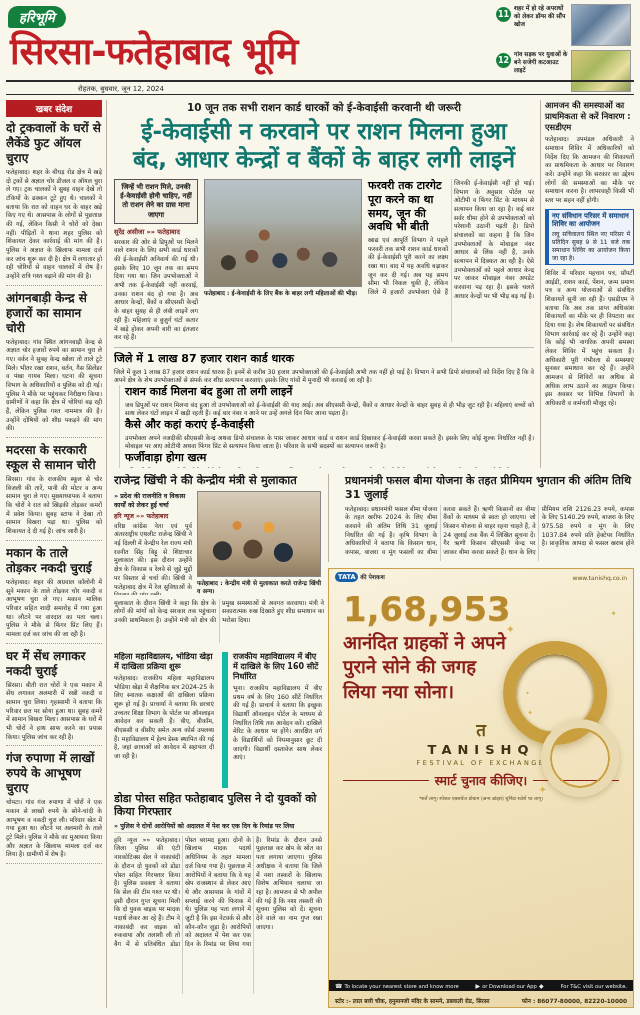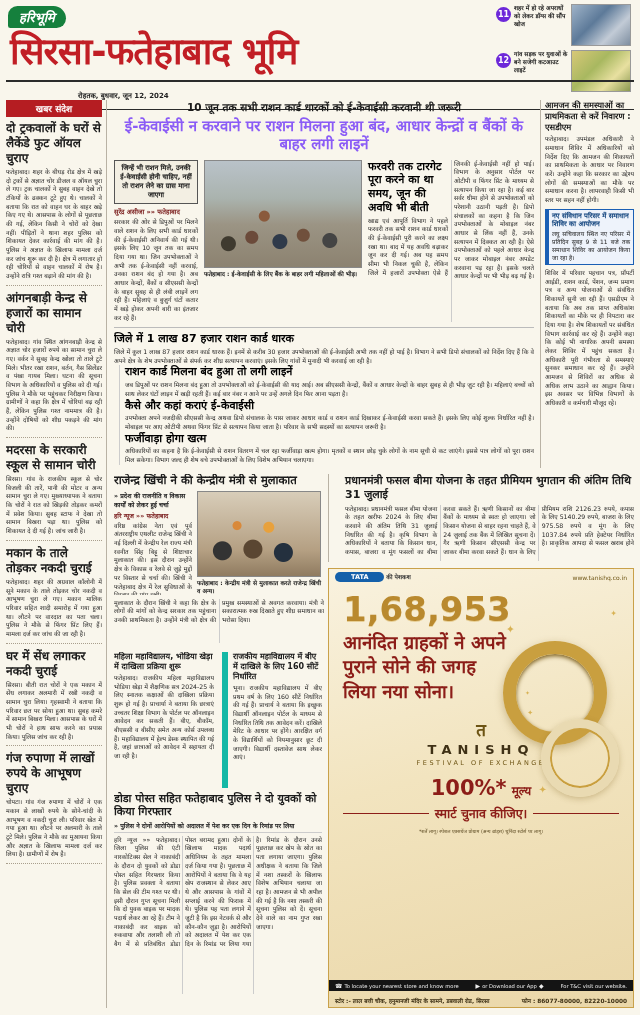--- a/index.html
+++ b/index.html
@@ -6,45 +6,45 @@
   .page{position:relative;width:640px;height:1015px;background:#f9f6ec;margin:0 auto;
         font-family:"DejaVu Sans","Liberation Sans",sans-serif;color:#1b1b1b;overflow:hidden;}
   
   .masthead{position:absolute;left:6px;top:4px;right:6px;height:74px;}
   .logo{position:absolute;left:2px;top:2px;background:#15803d;color:#fff;font-style:italic;
         font-weight:bold;font-size:13px;padding:2px 11px;border-radius:12px 16px 12px 3px;}
   .title{position:absolute;left:4px;top:20px;color:#c11e25;font-size:37px;font-weight:800;
          white-space:nowrap;letter-spacing:-1px;}
   .briefs{position:absolute;right:0;top:0;width:138px;}
   .brief{display:flex;gap:3px;align-items:flex-start;margin-bottom:4px;}
-  .bnum{width:15px;height:15px;border-radius:50%;background:#6d28d9;color:#fff;font-size:8px;
+  .bnum{width:15px;height:15px;border-radius:50%;background:#15803d;color:#fff;font-size:8px;
         font-weight:bold;display:flex;align-items:center;justify-content:center;flex:0 0 15px;margin-top:3px;}
   .btxt{font-size:6px;font-weight:bold;line-height:1.3;width:54px;}
   .bimg{width:58px;height:40px;border:1px solid #999;flex:0 0 58px;}
   .th1{background:linear-gradient(135deg,#9fb3c8,#5d7a99 40%,#c2cbd6 70%,#7e8ea0);}
   .th2{background:linear-gradient(135deg,#d8c878,#a8b860 40%,#e8e0a0 70%,#8a9850);}
   
-  .datebar{position:absolute;left:6px;top:80px;right:6px;height:30px;border-top:2.5px solid #2b2b2b;
+  .datebar{position:absolute;left:6px;top:80px;right:6px;height:15px;border-top:2.5px solid #2b2b2b;
            border-bottom:1px solid #2b2b2b;font-size:7px;display:flex;align-items:center;
-           padding-left:72px;color:#222;box-sizing:border-box;font-weight:bold;}
+           padding-left:72px;color:#222;box-sizing:border-box;}
   
   .t6{font-size:6.2px;line-height:1.4;text-align:justify;margin:0;color:#1d1d1d;}
   .subh{font-size:11px;font-weight:bold;line-height:1.25;margin:0 0 2px;color:#000;}
   .capt{font-size:6px;font-weight:bold;line-height:1.3;margin-top:2px;text-align:justify;}
   
   .digest{position:absolute;left:6px;top:100px;width:101px;height:908px;overflow:hidden;
           border-right:1px solid #b9b2a4;padding-right:4px;box-sizing:border-box;}
   .digest-h{background:#b51d22;color:#fff;text-align:center;font-weight:bold;font-size:9px;
             padding:2px 16px;margin-bottom:4px;}
   .ditem{margin-bottom:5px;border-bottom:1px dotted #a99f8d;padding-bottom:4px;}
   .ditem h4{margin:0 0 2px;font-size:12px;line-height:1.25;}
   
   .lead{position:absolute;left:114px;top:100px;width:420px;height:368px;overflow:hidden;}
   .kicker{text-align:center;font-size:10.5px;font-weight:bold;margin:0 0 3px;}
-  .lead-head{margin:0 8px 6px;font-size:15px;line-height:1.22;text-align:center;color:#8b5cf6;font-weight:800;}
+  .lead-head{margin:0 8px 6px;font-size:23px;line-height:1.22;text-align:center;color:#0f766e;font-weight:800;}
   .lead-top{display:flex;gap:6px;}
   .lead-left{width:84px;flex:0 0 84px;}
   .hl-box{border:1.5px solid #555;padding:3px;font-size:6.8px;font-weight:bold;line-height:1.35;
           text-align:center;margin-bottom:3px;background:#f3efe3;}
   .byline{font-size:6.5px;font-weight:bold;color:#7a1d1d;margin-bottom:2px;}
   .lead-photo-wrap{width:158px;flex:0 0 158px;}
   .lead-photo{width:158px;height:108px;border:1px solid #888;box-sizing:border-box;
     background:
       radial-gradient(circle at 15% 78%, #3f3a2f 7px, transparent 8px),
       radial-gradient(circle at 30% 72%, #6b4a3a 6px, transparent 7px),
@@ -93,21 +93,21 @@
   .college h4,.baseats h4{font-size:8px;margin:0 0 2px;line-height:1.25;}
   
   .police{position:absolute;left:114px;top:792px;width:208px;height:216px;overflow:hidden;}
   .police h3{font-size:11px;margin:0 0 2px;line-height:1.22;}
   .p-bullet{font-size:6.3px;font-weight:bold;margin:0 0 3px;color:#222;border-bottom:1px solid #ccc;padding-bottom:2px;}
   .police-body{column-count:3;column-gap:5px;column-rule:1px solid #ccc;height:158px;overflow:hidden;}
   
   .ad{position:absolute;left:328px;top:568px;width:306px;height:440px;border:1px solid #c9a14a;
       background:linear-gradient(165deg,#f9f2df,#f2e4bf 45%,#ead7a9);box-sizing:border-box;overflow:hidden;}
   .ad-top{display:flex;justify-content:space-between;align-items:center;padding:4px 6px;font-size:6px;color:#444;}
-  .tata{background:#1460aa;color:#fff;font-weight:bold;border-radius:8px;padding:1px 16px;font-size:6.5px;}
+  .tata{background:#1460aa;color:#fff;font-weight:bold;border-radius:8px;padding:1px 3px;font-size:6.5px;}
   .presenter{font-weight:bold;color:#333;}
   .website{color:#6d5414;}
   .ad-num{font-size:34px;font-weight:bold;color:#b9892e;margin:4px 0 2px 14px;text-shadow:0 1px 0 #e7cf96;}
   .ad-msg{font-size:18.5px;font-weight:bold;color:#8c1d18;width:172px;margin-left:14px;line-height:1.32;}
   .ring1{position:absolute;right:26px;top:72px;width:78px;height:78px;border-radius:50%;
          border:13px solid #c99f3f;box-shadow:inset 0 2px 4px #7c5f1d,0 3px 8px rgba(120,90,20,.35);}
   .ring2{position:absolute;right:14px;top:150px;width:60px;height:60px;border-radius:50%;
          border:9px solid #e9dab2;box-shadow:inset 0 0 0 2px #c99f3f,0 2px 6px rgba(120,90,20,.3);}
   .sp{position:absolute;color:#d8b254;}
   .brandblock{text-align:center;margin-top:14px;}
@@ -288,24 +288,20 @@
     </div>
     <div class="ad-num">1,68,953</div>
     <div class="ad-msg">आनंदित ग्राहकों ने अपने पुराने सोने की जगह लिया नया सोना।</div>
     <div class="ring1"></div>
     <div class="ring2"></div>
     <div class="brandblock">
       <div class="brand-mark">त</div>
       <div class="brand">TANISHQ</div>
       <div class="festival">FESTIVAL OF EXCHANGE</div>
     </div>
-    <div class="value-row">
-      <span class="value-big">100%*</span>
-      <span class="value-lbl">मूल्य</span>
-    </div>
     <div class="tagline">
       <span>स्मार्ट चुनाव कीजिए।</span>
     </div>
     <div class="fineprint">*शर्तें लागू। स्पेशल एक्सचेंज प्रोग्राम (अन्य ब्रांड्स) चुनिंदा स्टोर्स पर लागू।</div>
     <div class="ad-bar">
       <span class="bar-item">
         <span class="icon">☎</span>
         <span>To locate your nearest store and know more</span>
       </span>
       <span class="bar-item">

